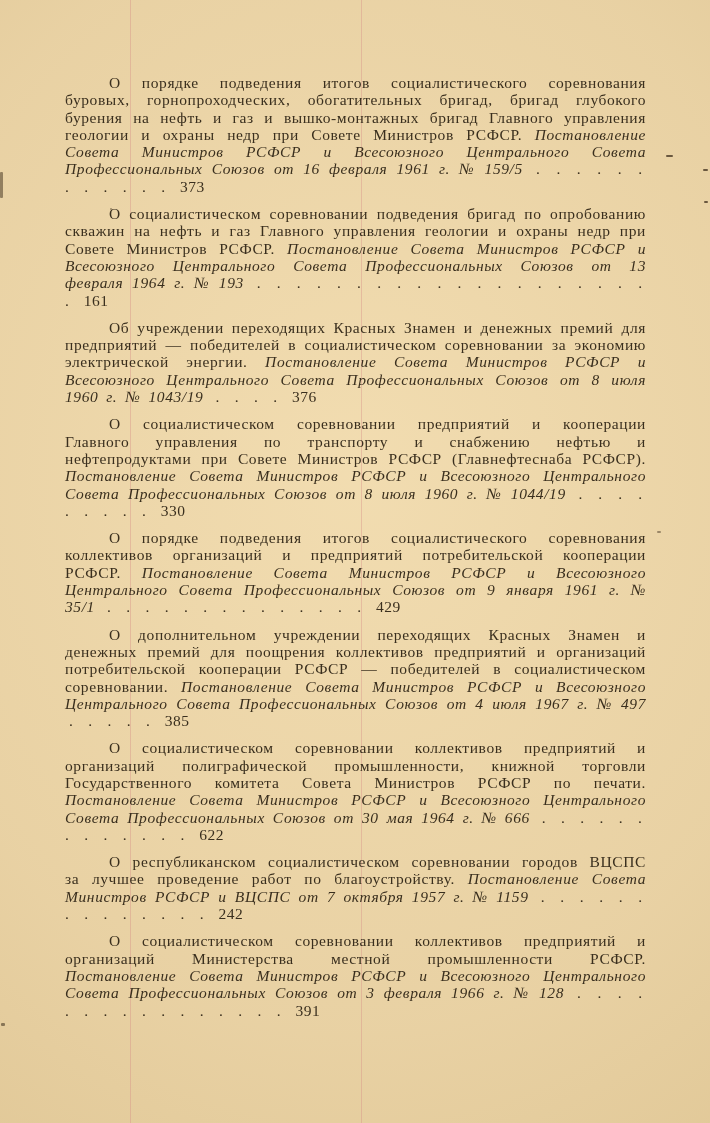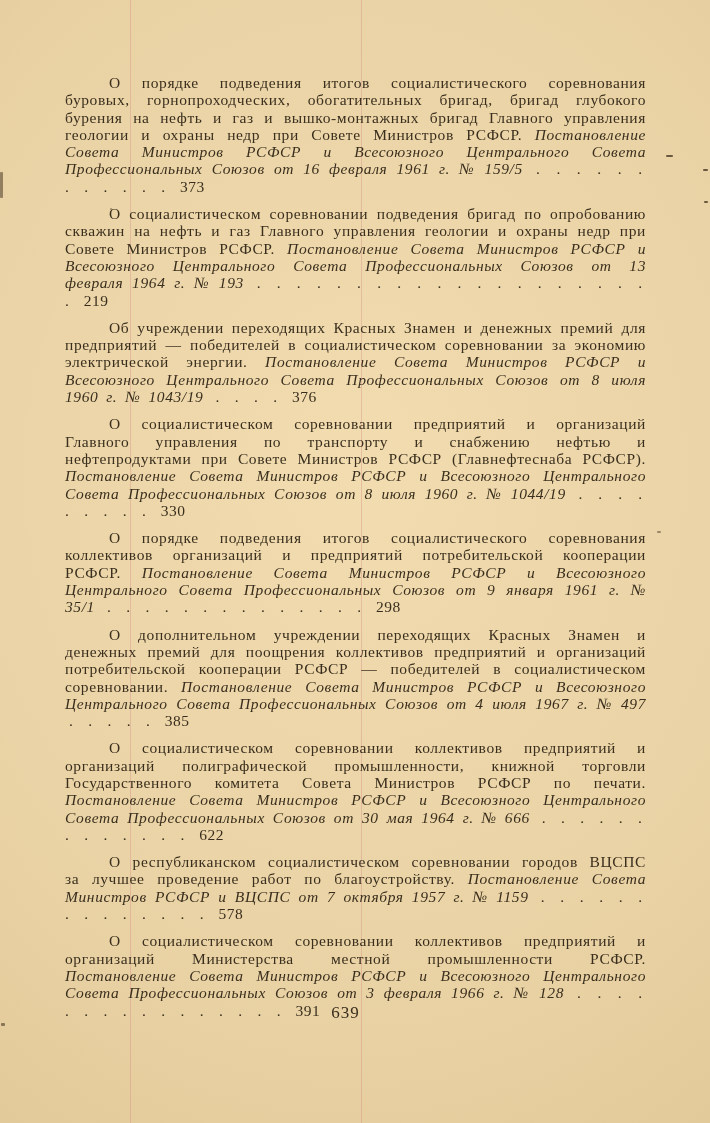--- a/index.html
+++ b/index.html
@@ -107,69 +107,68 @@
       <span class="title">О порядке подведения итогов социалистического соревнования буровых, горнопроходческих, обогатительных бригад, бригад глубокого бурения на нефть и газ и вышко-монтажных бригад Главного управления геологии и охраны недр при Совете Министров РСФСР.</span> 
       <span class="source">Постановление Совета Министров РСФСР и Всесоюзного Центрального Совета Профессиональных Союзов от 16 февраля 1961 г. № 159/5</span>
       <span class="leader">. . . . . . . . . . . .</span>
       <span class="pageref">373</span>
     </p>
 
     <p class="entry">
       <span class="title">О социалистическом соревновании подведения бригад по опробованию скважин на нефть и газ Главного управления геологии и охраны недр при Совете Министров РСФСР.</span> 
       <span class="source">Постановление Совета Министров РСФСР и Всесоюзного Центрального Совета Профессиональных Союзов от 13 февраля 1964 г. № 193</span>
       <span class="leader">. . . . . . . . . . . . . . . . . . . . .</span>
-      <span class="pageref">219</span>
+      <span class="pageref">161</span>
     </p>
 
     <p class="entry">
       <span class="title">Об учреждении переходящих Красных Знамен и денежных премий для предприятий — победителей в социалистическом соревновании за экономию электрической энергии.</span> 
       <span class="source">Постановление Совета Министров РСФСР и Всесоюзного Центрального Совета Профессиональных Союзов от 8 июля 1960 г. № 1043/19</span>
       <span class="leader">. . . .</span>
       <span class="pageref">376</span>
     </p>
 
     <p class="entry">
-      <span class="title">О социалистическом соревновании предприятий и организаций Главного управления по транспорту и снабжению нефтью и нефтепродуктами при Совете Министров РСФСР (Главнефтеснаба РСФСР).</span> 
+      <span class="title">О социалистическом соревновании предприятий и кооперации Главного управления по транспорту и снабжению нефтью и нефтепродуктами при Совете Министров РСФСР (Главнефтеснаба РСФСР).</span> 
       <span class="source">Постановление Совета Министров РСФСР и Всесоюзного Центрального Совета Профессиональных Союзов от 8 июля 1960 г. № 1044/19</span>
       <span class="leader">. . . . . . . . .</span>
       <span class="pageref">330</span>
     </p>
 
     <p class="entry">
       <span class="title">О порядке подведения итогов социалистического соревнования коллективов организаций и предприятий потребительской кооперации РСФСР.</span> 
       <span class="source">Постановление Совета Министров РСФСР и Всесоюзного Центрального Совета Профессиональных Союзов от 9 января 1961 г. № 35/1</span>
       <span class="leader">. . . . . . . . . . . . . .</span>
-      <span class="pageref">298</span>
+      <span class="pageref">429</span>
     </p>
 
     <p class="entry">
       <span class="title">О дополнительном учреждении переходящих Красных Знамен и денежных премий для поощрения коллективов предприятий и организаций потребительской кооперации РСФСР — победителей в социалистическом соревновании.</span> 
       <span class="source">Постановление Совета Министров РСФСР и Всесоюзного Центрального Совета Профессиональных Союзов от 4 июля 1967 г. № 497</span>
       <span class="leader">. . . . .</span>
       <span class="pageref">385</span>
     </p>
 
     <p class="entry">
       <span class="title">О социалистическом соревновании коллективов предприятий и организаций полиграфической промышленности, книжной торговли Государственного комитета Совета Министров РСФСР по печати.</span> 
       <span class="source">Постановление Совета Министров РСФСР и Всесоюзного Центрального Совета Профессиональных Союзов от 30 мая 1964 г. № 666</span>
       <span class="leader">. . . . . . . . . . . . .</span>
       <span class="pageref">622</span>
     </p>
 
     <p class="entry">
       <span class="title">О республиканском социалистическом соревновании городов ВЦСПС за лучшее проведение работ по благоустройству.</span> 
       <span class="source">Постановление Совета Министров РСФСР и ВЦСПС от 7 октября 1957 г. № 1159</span>
       <span class="leader">. . . . . . . . . . . . . .</span>
-      <span class="pageref">578</span>
+      <span class="pageref">242</span>
     </p>
 
     <p class="entry">
       <span class="title">О социалистическом соревновании коллективов предприятий и организаций Министерства местной промышленности РСФСР.</span> 
       <span class="source">Постановление Совета Министров РСФСР и Всесоюзного Центрального Совета Профессиональных Союзов от 3 февраля 1966 г. № 128</span>
       <span class="leader">. . . . . . . . . . . . . . . .</span>
       <span class="pageref">391</span>
     </p>
 
   </div>
 
-  <div class="folio">639</div>
 
 </div>
 
 </body></html>

